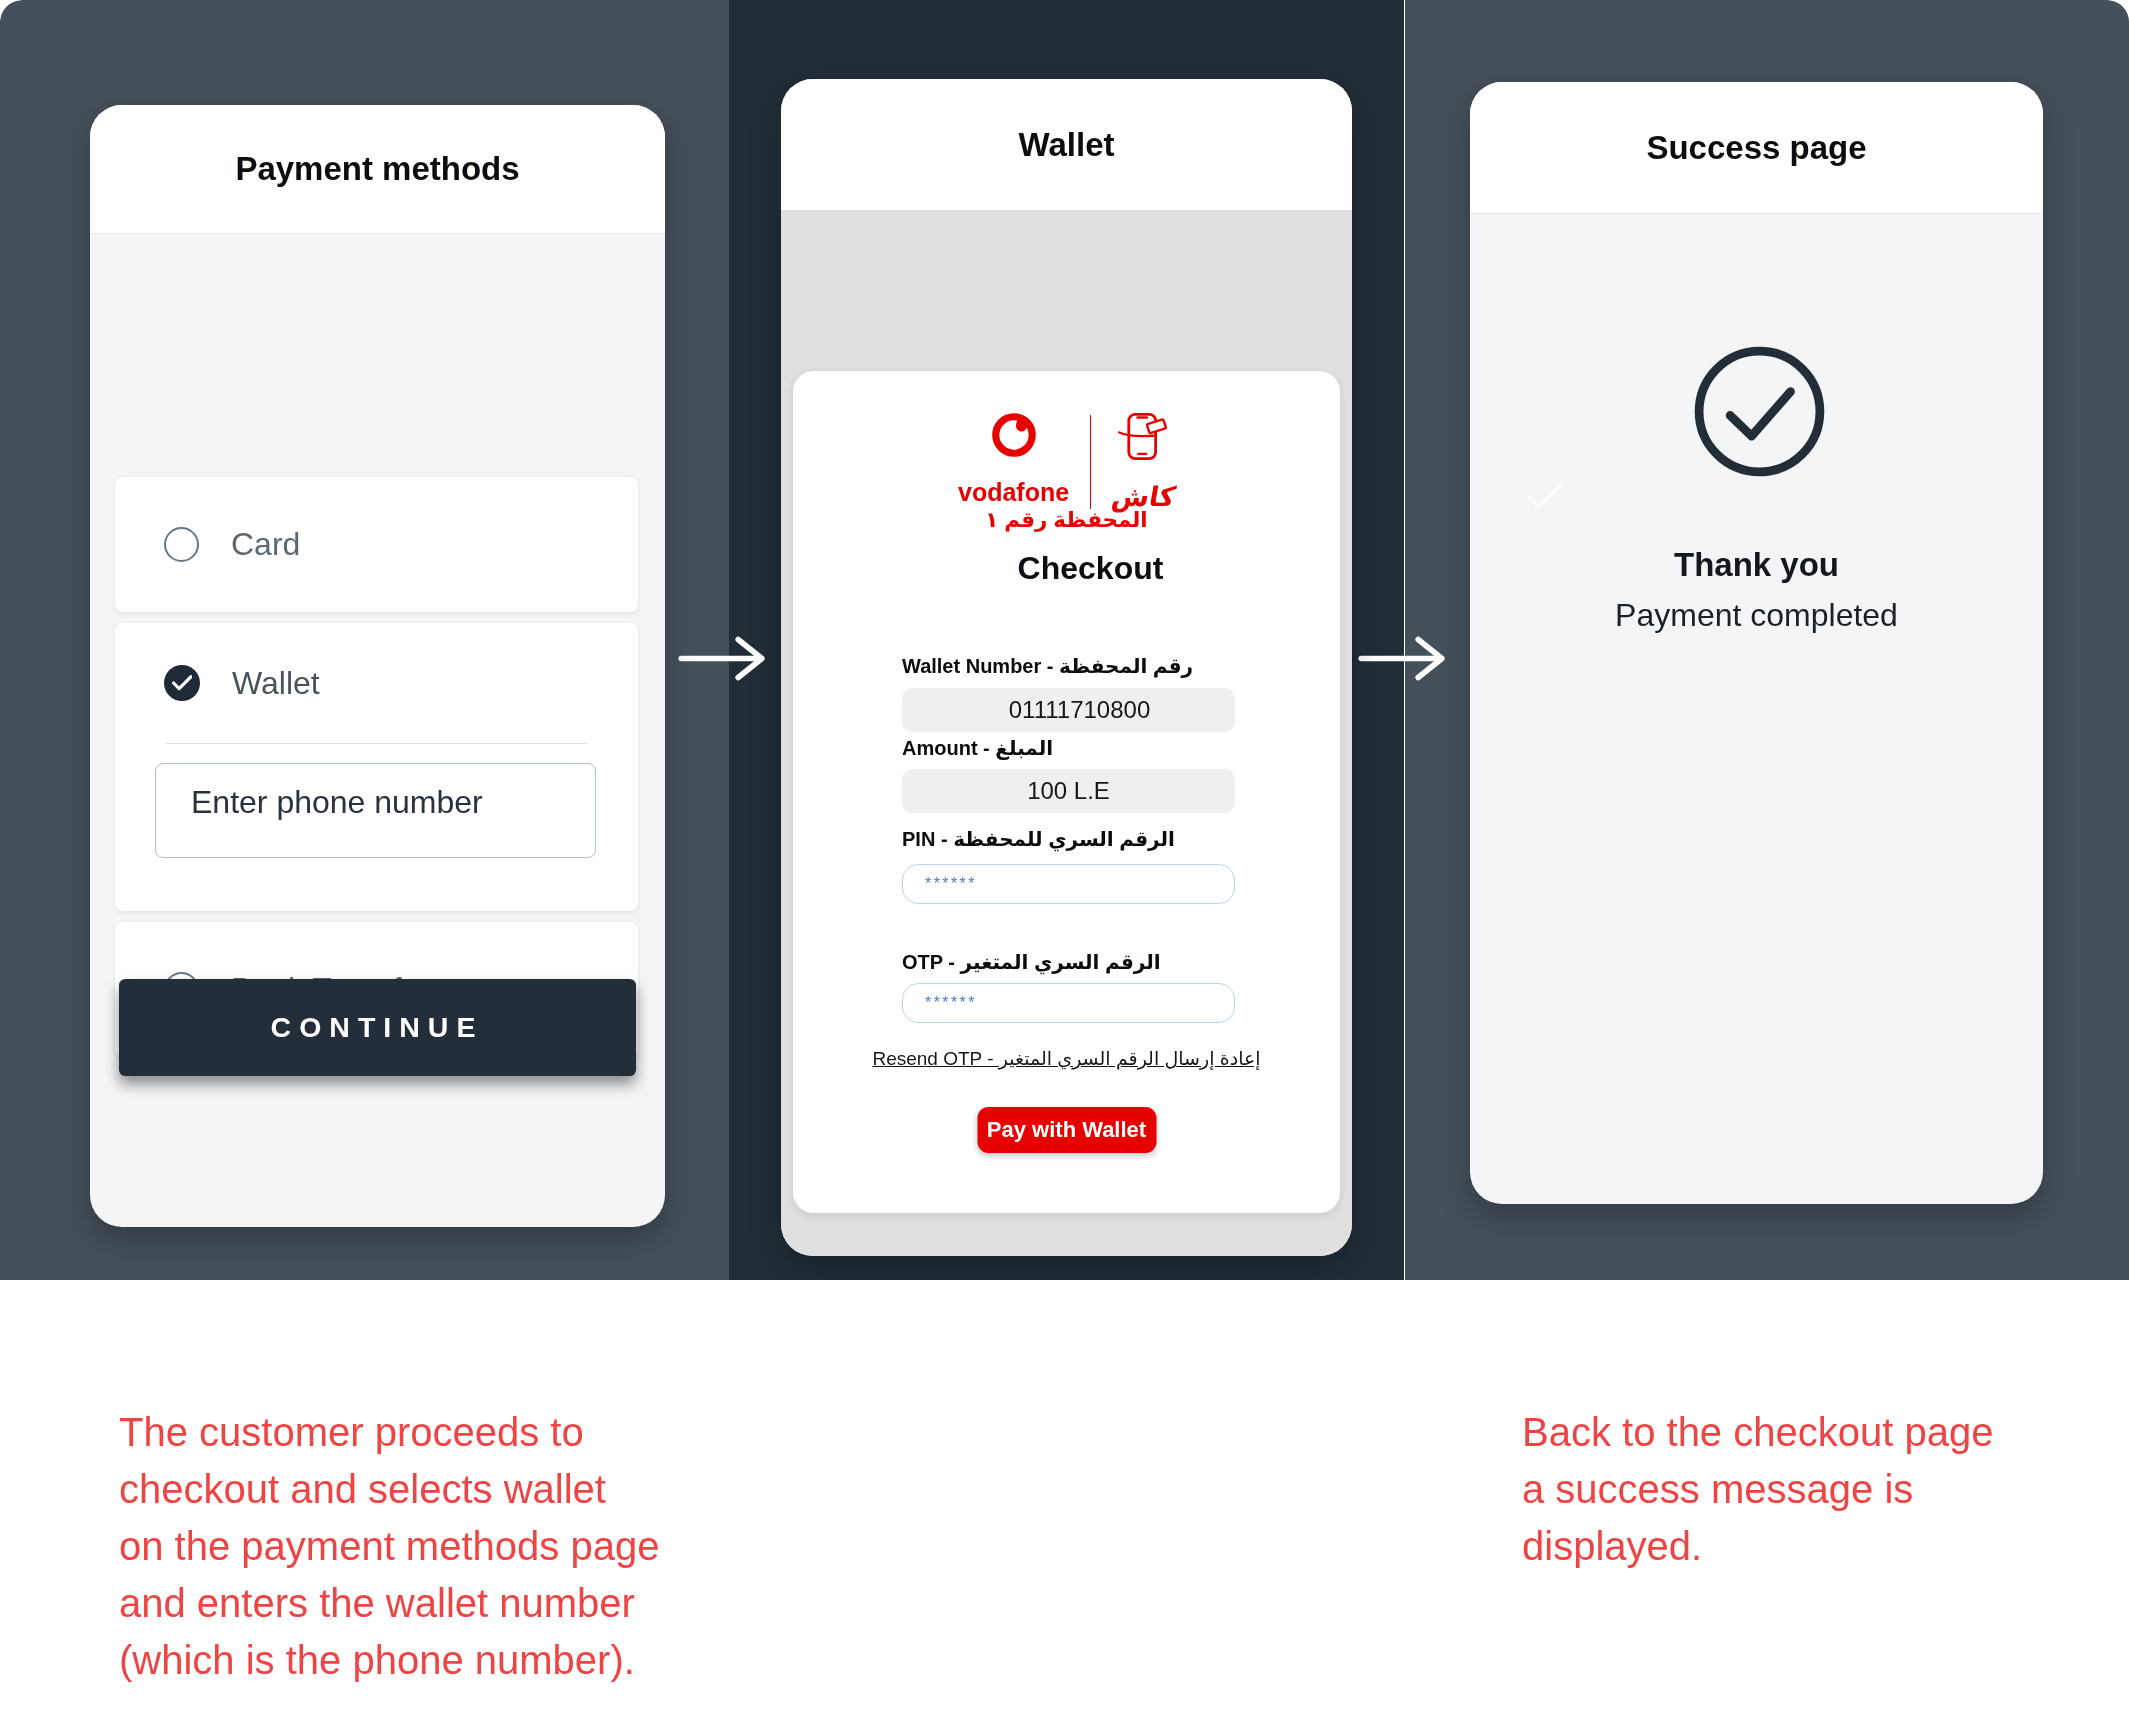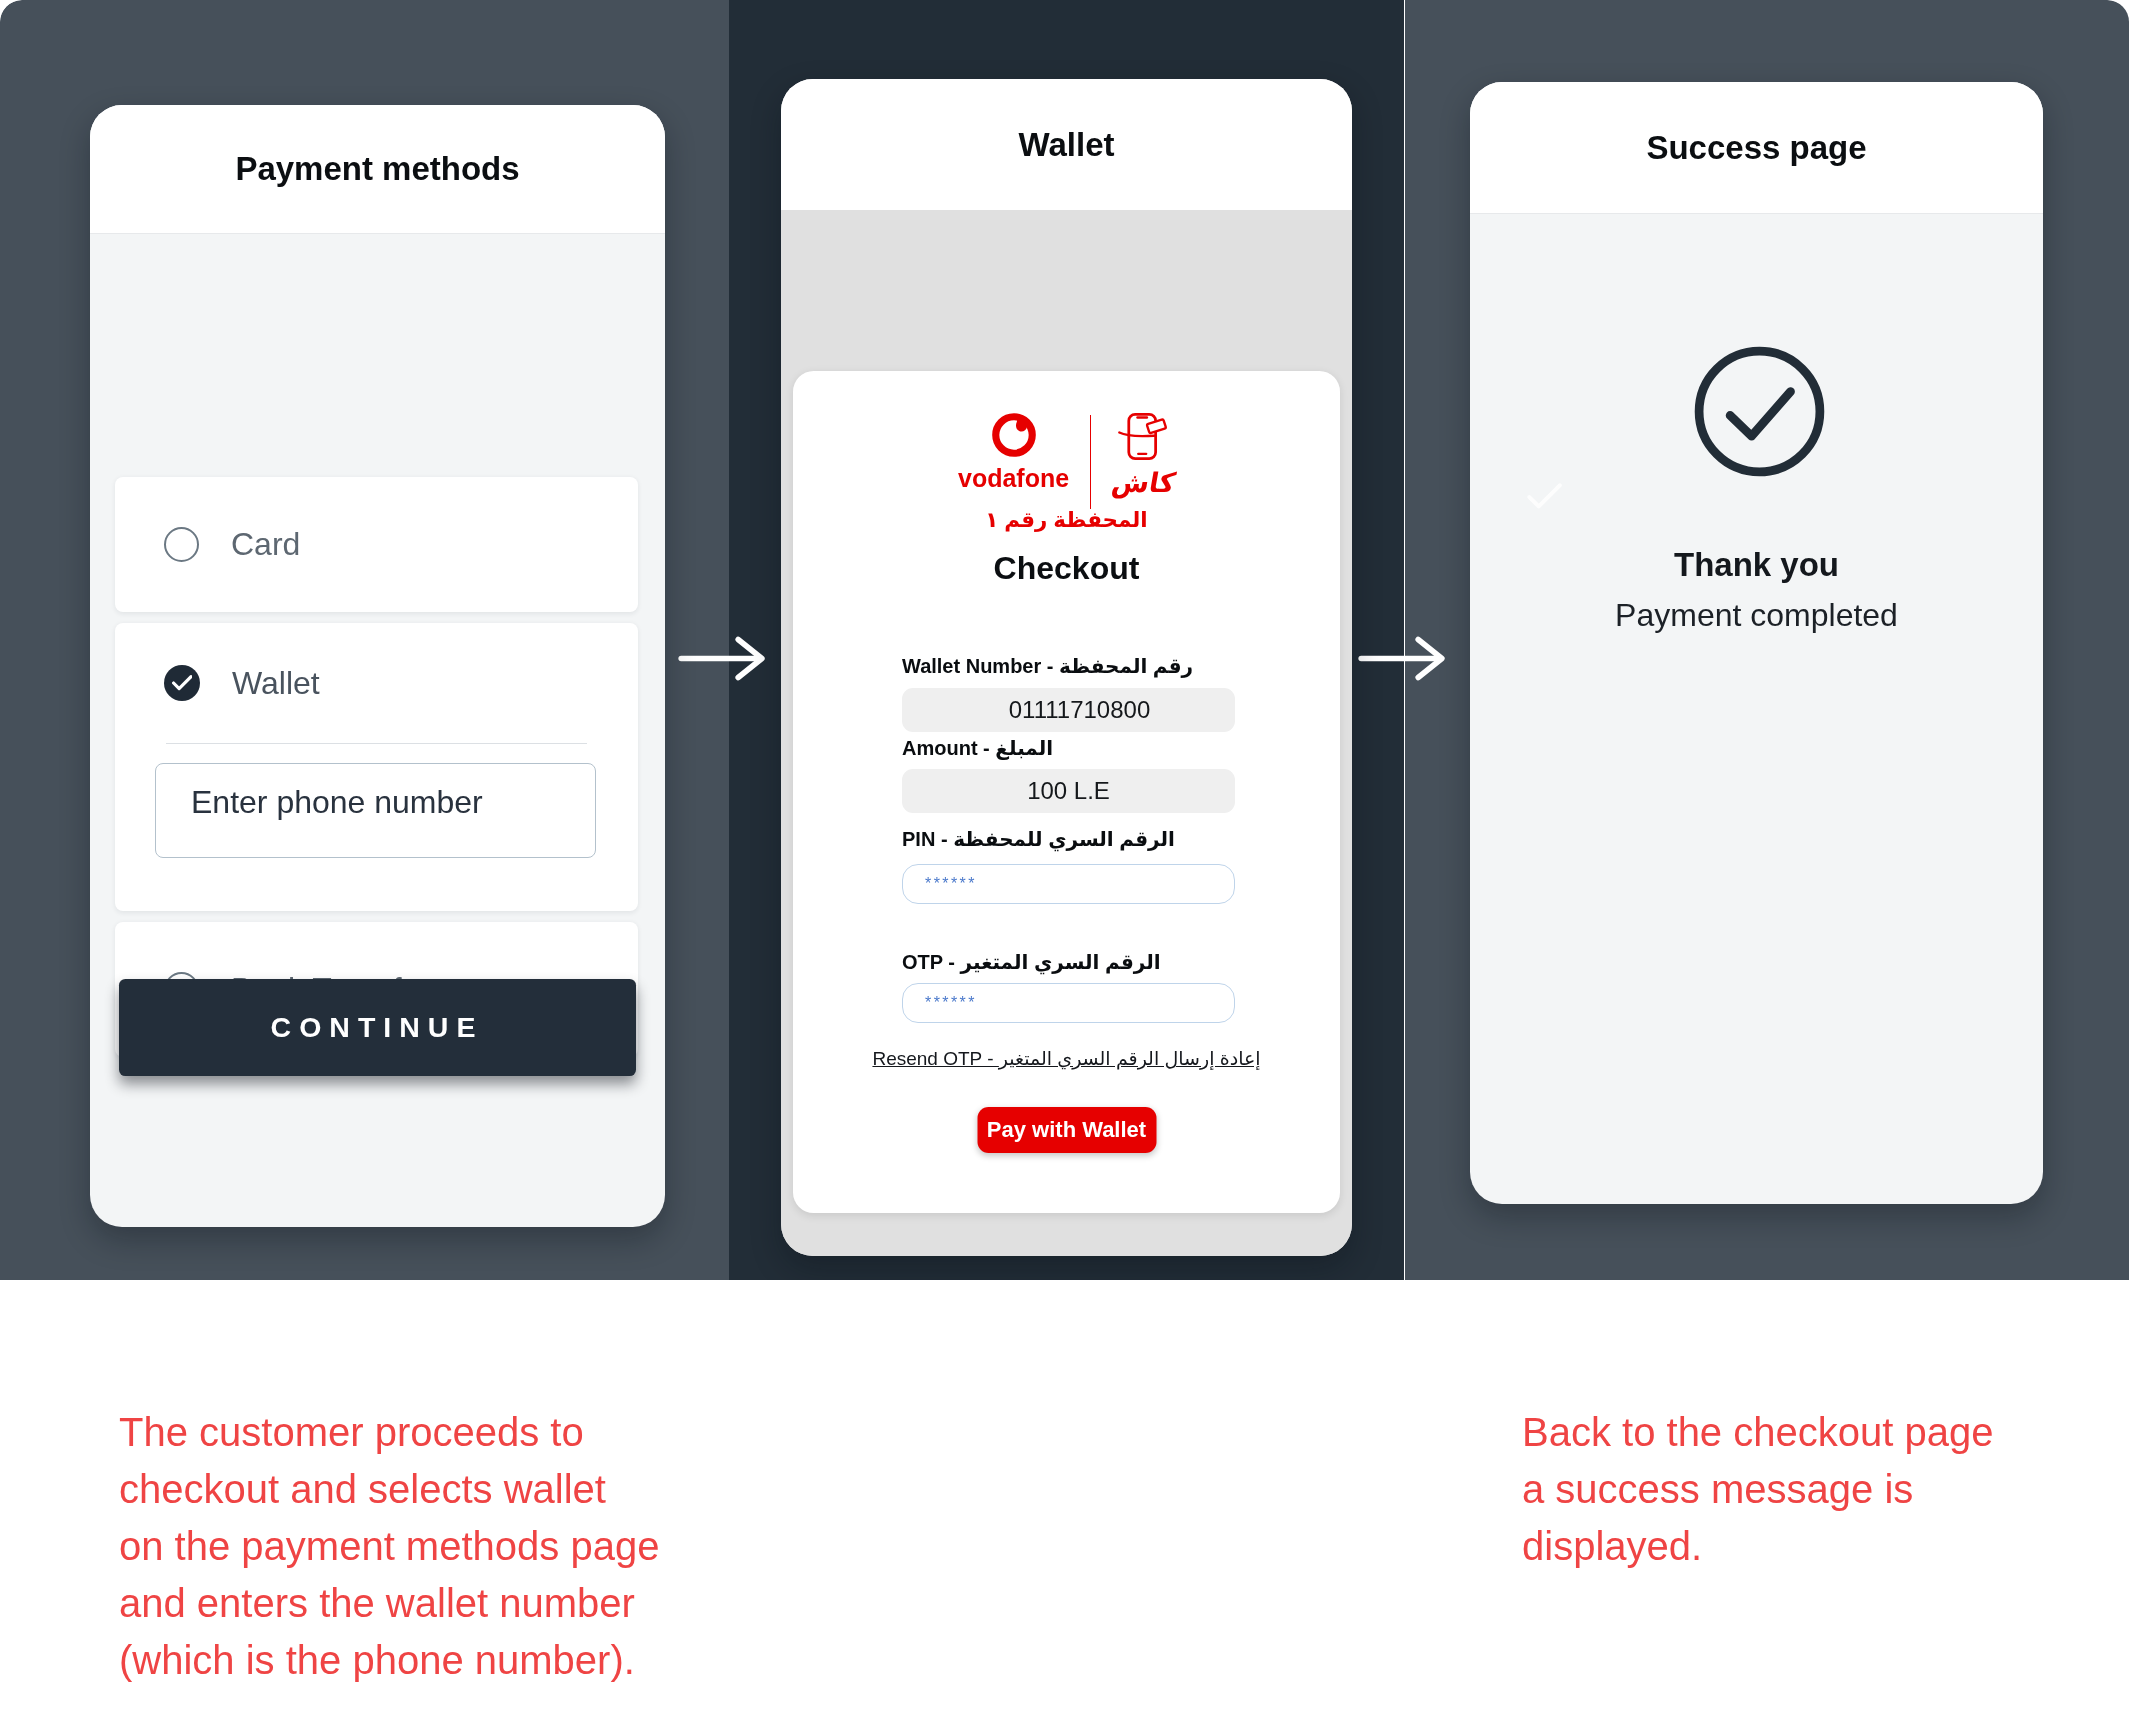--- a/index.html
+++ b/index.html
@@ -42,28 +42,28 @@
   .phone-input::placeholder{color:#29323e;opacity:1;}
   .continue-btn{position:absolute;left:28.5px;top:874px;width:517px;height:97px;background:#232e3a;
     color:#ffffff;font-size:28.5px;font-weight:bold;letter-spacing:8px;border:none;border-radius:6.3px;
     box-shadow:0 8px 14.3px rgba(8,14,22,.45);cursor:pointer;font-family:inherit;}
   
   .phone2-body{position:absolute;top:131px;left:0;right:0;bottom:0;background:#e0e0e0;}
   .checkout-card{position:absolute;left:12px;top:161px;width:547px;height:842px;background:#ffffff;
     border-radius:20.6px;box-shadow:0 2.4px 8px rgba(0,0,0,.10);}
   .brand-row{position:absolute;top:41px;left:0;width:100%;display:flex;justify-content:center;
     align-items:flex-start;gap:20.6px;}
-  .brand-col{display:flex;flex-direction:column;align-items:center;gap:3px;}
+  .brand-col{display:flex;flex-direction:column;align-items:center;gap:17px;}
   .brand-word{color:#e60000;font-size:25px;font-weight:bold;letter-spacing:0;}
   .brand-sep{width:1.6px;height:94px;background:#e60000;margin-top:3.2px;}
   .brand-cash{color:#e60000;font-size:27px;font-weight:bold;transform:skewX(-10deg);}
   .brand-tagline{position:absolute;top:136px;width:100%;text-align:center;color:#e60000;
     font-size:21.4px;font-weight:bold;}
   .checkout-title{position:absolute;top:179px;width:100%;text-align:center;font-size:32px;
-    font-weight:bold;color:#0b0e11;}
+    font-weight:bold;color:#0b0e11;padding-left:24px;}
   .f-label{position:absolute;left:109px;font-size:20px;font-weight:bold;color:#0a0d10;white-space:nowrap;}
   .f-input{position:absolute;left:109px;width:333px;box-sizing:border-box;outline:none;font-family:inherit;}
   .f-filled{background:#efefef;border:none;border-radius:11px;height:44px;font-size:24px;color:#15181b;}
   .f-left{padding-left:24px;text-align:center;}
   .f-center{text-align:center;}
   .f-outline{background:#ffffff;border:1.6px solid #bfd4ea;border-radius:16px;height:40px;
     color:#4b79cb;font-size:16px;letter-spacing:2.4px;padding-left:22px;}
   .resend{position:absolute;top:676px;width:100%;text-align:center;font-size:19px;color:#15181d;
     text-decoration:underline;cursor:pointer;}
   .pay-btn{position:absolute;top:736px;left:50%;transform:translateX(-50%);width:179px;height:46px;

